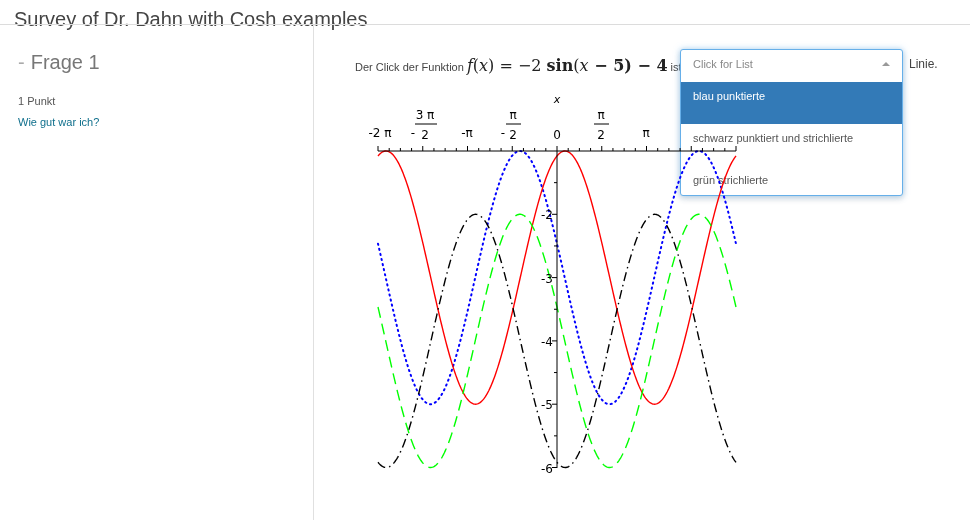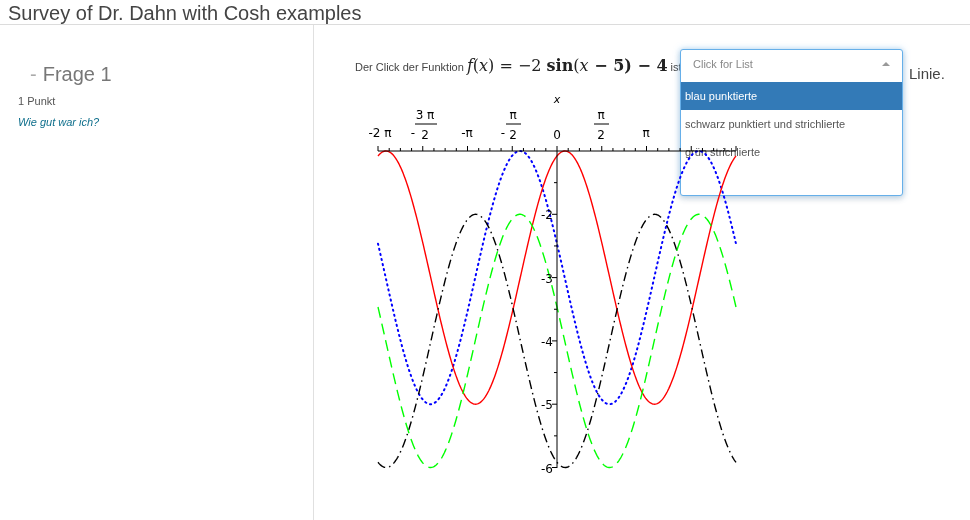--- a/index.html
+++ b/index.html
@@ -2,52 +2,52 @@
 <html><head>
 <meta charset="utf-8">
 <style>
   html, body { margin: 0; padding: 0; }
   body {
     width: 970px; height: 520px; overflow: hidden; background: #ffffff;
     font-family: "Liberation Sans", sans-serif; color: #333;
     position: relative;
   }
   .page-title {
-    position: absolute; left: 8px; top: 1px; margin: 0;
+    position: absolute; left: 8px; top: 1px; margin: 6px;
     font-size: 20px; font-weight: normal; color: #444; line-height: 24px;
   }
   .title-rule { position: absolute; left: 0; top: 24px; width: 970px; height: 1px; background: #dcdcdc; }
   .col-divider { position: absolute; left: 313px; top: 25px; width: 1px; height: 495px; background: #e0e0e0; }
   .question-heading {
-    position: absolute; left: 18px; top: 50px; margin: 12px;
+    position: absolute; left: 18px; top: 50px; margin: 0;
     font-size: 20px; font-weight: normal; color: #777; line-height: 24px;
   }
   .question-heading .dash { color: #aaa; margin-right: 6px; }
   .points { position: absolute; left: 18px; top: 95px; font-size: 11px; color: #555; }
-  .feedback-link { position: absolute; left: 18px; top: 116px; font-size: 11px; color: #0f6f8c; text-decoration: none; font-style: italic; }
+  .feedback-link { position: absolute; left: 18px; top: 116px; font-size: 11px; color: #0f6f8c; text-decoration: none; }
   .prompt {
     position: absolute; left: 355px; top: 56px; font-size: 11px; color: #444; white-space: nowrap;
   }
   .prompt .math { font-family: "DejaVu Serif", serif; font-size: 16px; color: #222; }
   .prompt .math i { font-style: italic; }
   .prompt .math b { font-weight: bold; }
-  .suffix { position: absolute; left: 909px; top: 57px; font-size: 15px; color: #444; margin-top: 8px; }
+  .suffix { position: absolute; left: 909px; top: 57px; font-size: 12px; color: #444; }
   .select {
     position: absolute; left: 680px; top: 49px; width: 221px; height: 145px;
     border: 1px solid #66afe9; border-radius: 3px; background: #fff;
     box-shadow: 0 0 6px rgba(102,175,233,0.55), 0 3px 6px rgba(0,0,0,0.12);
     font-size: 11px;
   }
   .select-head { height: 32px; position: relative; }
   .select-placeholder { position: absolute; left: 12px; top: 8px; color: #888; }
   .caret-up {
     position: absolute; right: 12px; top: 12px; width: 0; height: 0;
     border-left: 4px solid transparent; border-right: 4px solid transparent; border-bottom: 4px solid #999;
   }
-  .option { height: 28px; line-height: 29px; padding-left: 4px; color: #555; }
+  .option { height: 42px; line-height: 29px; padding-left: 12px; color: #555; }
   .option.active { background: #337ab7; color: #fff; }
   .chart { position: absolute; left: 355px; top: 86px; }
   .chart text { font-family: "DejaVu Sans", sans-serif; fill: #000; }
 </style>
 </head>
 <body>
 
 <h1 class="page-title">Survey of Dr. Dahn with Cosh examples</h1>
 <div class="title-rule"></div>
 <div class="col-divider"></div>

